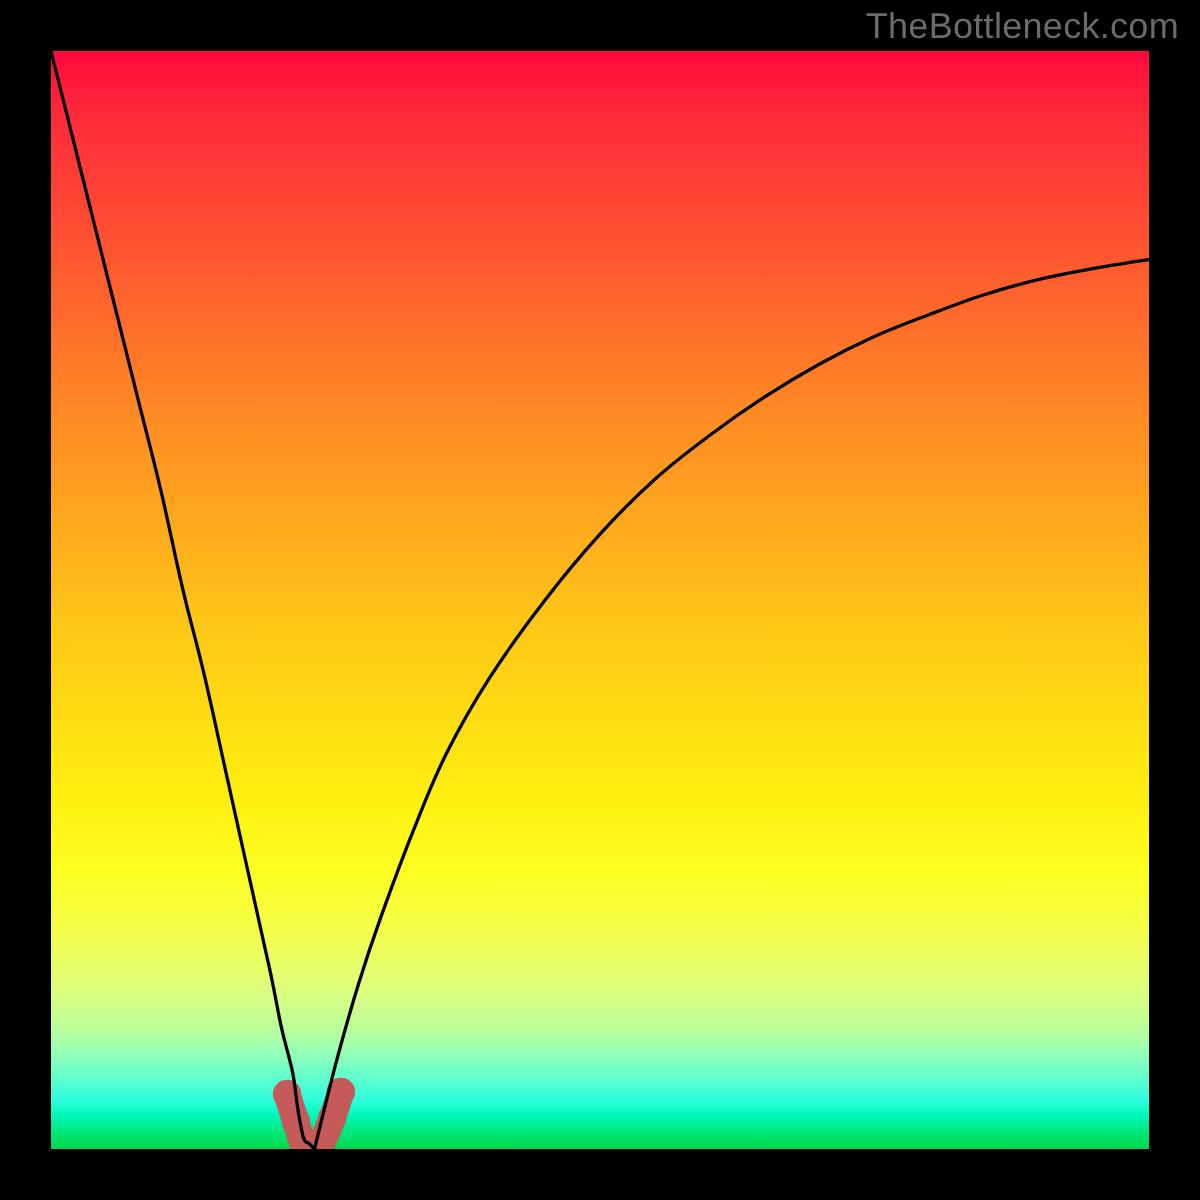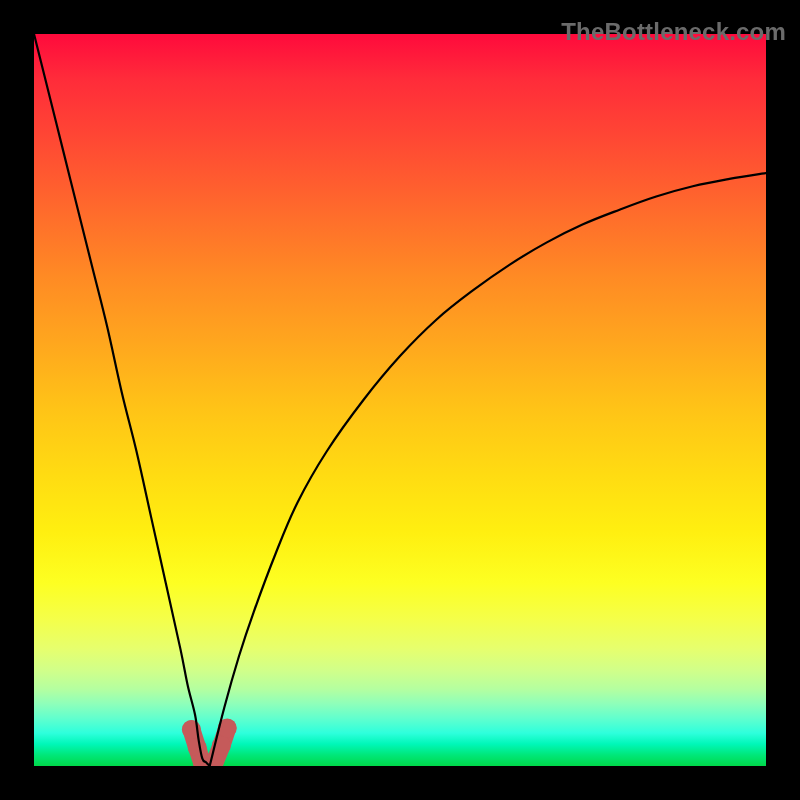--- a/index.html
+++ b/index.html
@@ -52,25 +52,25 @@
     );
   }
   svg.curves {
     position: absolute;
     inset: 0;
     width: 732px;
     height: 732px;
   }
   .watermark {
     position: absolute;
-    top: 18px;
+    top: 4px;
     right: 14px;
     color: #6b6b6b;
     font-size: 24px;
-    font-weight: 700;
+    font-weight: 400;
     letter-spacing: 0.2px;
     user-select: none;
   }
 </style>
 </head>
 <body>
 
 <div class="frame">
 
   <div class="plot">

